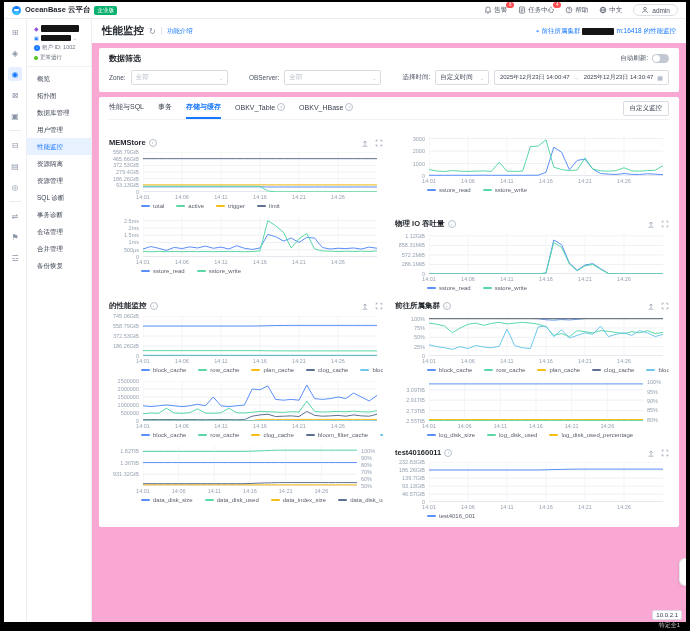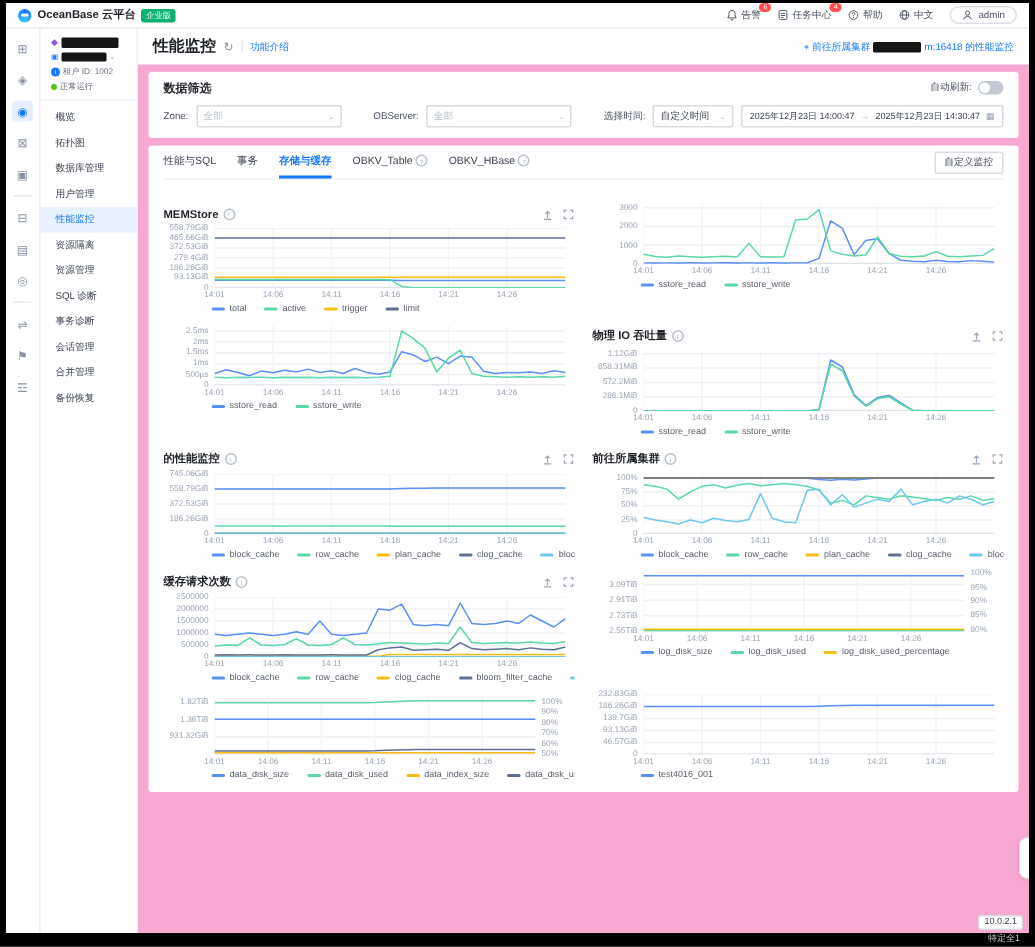--- a/index.html
+++ b/index.html
@@ -673,34 +673,20 @@
                     <span class="dash" style="background: rgb(93, 112, 146);"></span>
                     <span class="lg-name">clog_cache</span>
                   </span>
                   <span class="lg-item">
                     <span class="dash" style="background: rgb(109, 200, 236);"></span>
                     <span class="lg-name">bloom_filter_cache</span>
                   </span>
                 </div>
               </div>
               <div class="chart">
-                <div class="ch-head">
-                  <span class="ch-title-wrap">
-                    <span class="ch-title">缓存请求次数</span>
-                    <span class="info-o">i</span>
-                  </span>
-                  <span class="ch-icons">
-                    <svg viewBox="0 0 10 10" width="8" height="8">
-                      <path d="M5 8V2.5 M3 4.5 L5 2.5 L7 4.5 M2 9h6" fill="none" stroke="#98a3b3" stroke-width="1"></path>
-                    </svg>
-                    <svg viewBox="0 0 10 10" width="8" height="8">
-                      <path d="M1.5 3.5v-2h2 M6.5 1.5h2v2 M8.5 6.5v2h-2 M3.5 8.5h-2v-2" fill="none" stroke="#98a3b3" stroke-width="1"></path>
-                    </svg>
-                  </span>
-                </div>
                 <div class="plot-row">
                   <div class="ylabels">
                     <span class="ytick" style="top: -3px;">2500000</span>
                     <span class="ytick" style="top: 5px;">2000000</span>
                     <span class="ytick" style="top: 13px;">1500000</span>
                     <span class="ytick" style="top: 21px;">1000000</span>
                     <span class="ytick" style="top: 29px;">500000</span>
                     <span class="ytick" style="top: 37px;">0</span>
                   </div>
                   <div class="plotwrap">
@@ -867,20 +853,34 @@
                     <span class="dash" style="background: rgb(246, 189, 22);"></span>
                     <span class="lg-name">data_index_size</span>
                   </span>
                   <span class="lg-item">
                     <span class="dash" style="background: rgb(93, 112, 146);"></span>
                     <span class="lg-name">data_disk_used_percentage</span>
                   </span>
                 </div>
               </div>
               <div class="chart">
+                <div class="ch-head">
+                  <span class="ch-title-wrap">
+                    <span class="ch-title">test40160011</span>
+                    <span class="info-o">i</span>
+                  </span>
+                  <span class="ch-icons">
+                    <svg viewBox="0 0 10 10" width="8" height="8">
+                      <path d="M5 8V2.5 M3 4.5 L5 2.5 L7 4.5 M2 9h6" fill="none" stroke="#98a3b3" stroke-width="1"></path>
+                    </svg>
+                    <svg viewBox="0 0 10 10" width="8" height="8">
+                      <path d="M1.5 3.5v-2h2 M6.5 1.5h2v2 M8.5 6.5v2h-2 M3.5 8.5h-2v-2" fill="none" stroke="#98a3b3" stroke-width="1"></path>
+                    </svg>
+                  </span>
+                </div>
                 <div class="plot-row">
                   <div class="ylabels">
                     <span class="ytick" style="top: -3px;">232.83GiB</span>
                     <span class="ytick" style="top: 5.00069px;">186.26GiB</span>
                     <span class="ytick" style="top: 12.9997px;">139.7GiB</span>
                     <span class="ytick" style="top: 21.0003px;">93.13GiB</span>
                     <span class="ytick" style="top: 28.9993px;">46.57GiB</span>
                     <span class="ytick" style="top: 37px;">0</span>
                   </div>
                   <div class="plotwrap">

